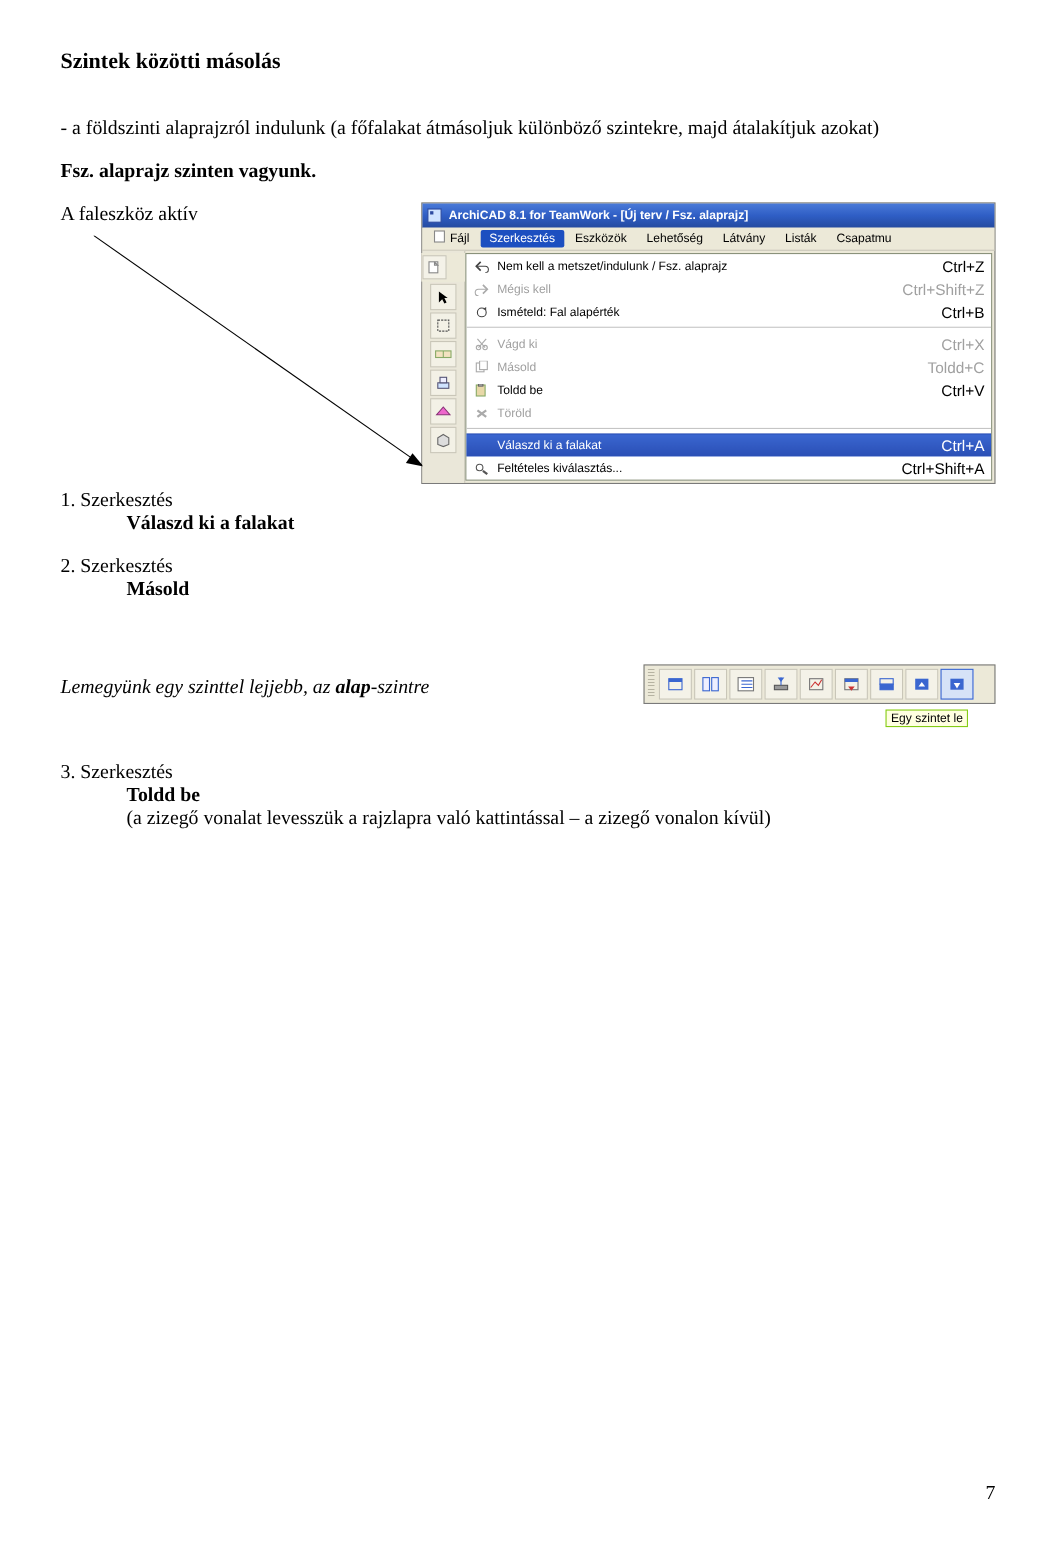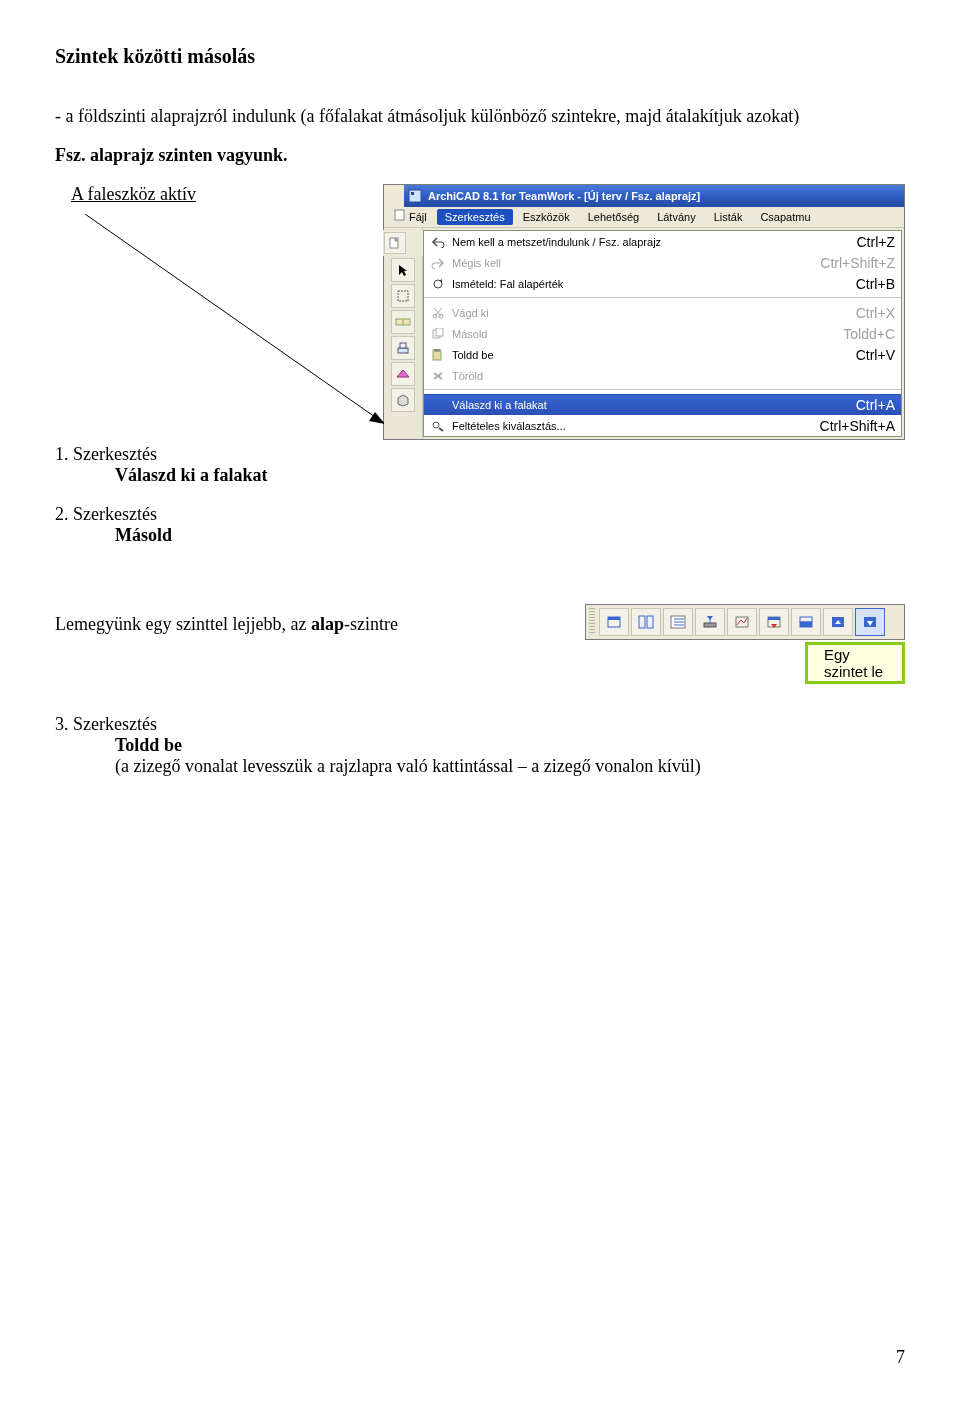--- a/index.html
+++ b/index.html
@@ -18,31 +18,31 @@
     margin: 0 0 38px 0;
   }
   p { margin: 0 0 18px 0; }
   .bold { font-weight: bold; }
   .arrow-block {
     position: relative;
     height: 260px;
   }
   .arrow-block .label-top {
     position: absolute;
-    left: 16px; top: 0; text-decoration: underline;
+    left: 0; top: 0;
   }
   .arrow-block svg.arrow {
     position: absolute;
     left: 30px;
     top: 30px;
   }
   .step { margin: 0 0 18px 0; }
   .step .head { font-weight: normal; }
   .step .sub { margin-left: 60px; font-weight: bold; }
-  .lower { margin: 10px 0 20px 0; }
+  .lower { margin: 10px 0 20px 0; font-style: italic; }
 
   
   .columns { display: flex; align-items: flex-start; gap: 20px; }
   .left-col { flex: 1 1 330px; min-width: 0; }
   .right-col { flex: 0 0 520px; display: flex; flex-direction: column; gap: 40px; align-items: flex-end; }
 
   
   .win {
     width: 520px;
     border: 1px solid #7a7a7a;
@@ -53,21 +53,20 @@
     line-height: 1.3;
   }
   .titlebar {
     display: flex;
     align-items: center;
     height: 22px;
     background: linear-gradient(#4a7ad8 0%, #2f5ec5 50%, #244aa0 100%);
     color: #fff;
     padding: 0 4px;
     gap: 6px;
-    margin-left: 20px;
   }
   .titlebar .ico {
     width: 14px; height: 14px;
     display: inline-flex; align-items: center; justify-content: center;
   }
   .titlebar .ttxt { font-weight: bold; }
   .menubar {
     display: flex;
     background: #ece9d8;
     height: 20px;
@@ -179,24 +178,24 @@
     display: inline-flex; align-items: center; justify-content: center;
   }
   .mbtn.sel {
     border-color: #3a66d0;
     background: #d6e2f7;
   }
   .minitool .tip {
     margin-top: 2px;
     margin-left: 220px;
     background: #ffffe1;
-    border: 3px solid #84cc16;
-    padding: 1px 16px;
+    border: 1px solid #84cc16;
+    padding: 1px 4px;
     font-family: Tahoma, Arial, sans-serif;
-    font-size: 15px;
+    font-size: 11px;
     display: inline-block;
   }
   .page-num {
     position: absolute;
     right: 55px;
     bottom: 35px;
     font-family: "Times New Roman", serif;
     font-size: 18px;
   }
   

